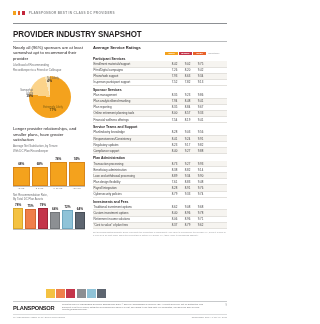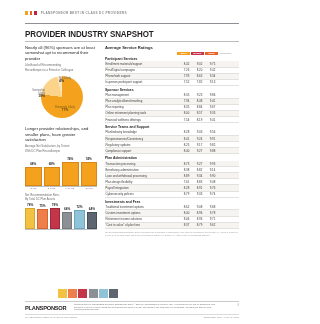--- a/index.html
+++ b/index.html
@@ -1,18 +1,18 @@
 <!DOCTYPE html>
 <html><head>
 <meta charset="utf-8">
 <style>
   html,body{margin:0;padding:0;background:#ffffff;}
   body{width:240px;height:324px;overflow:hidden;
        font-family:"Liberation Sans",sans-serif;color:#231f20;}
-  .page{position:relative;width:240px;height:256px;padding:8px;box-sizing:border-box;margin-left:12px;}
+  .page{position:relative;width:240px;height:256px;padding:8px;box-sizing:border-box;}
 
   
   .runhead{position:absolute;left:13px;top:11px;display:flex;align-items:center;gap:2px;}
   .ph-sq{width:2.6px;height:4.4px;display:inline-block;}
   .ph-sq.a{background:#f4a21d;}
   .ph-sq.b{background:#e8622a;}
   .ph-sq.c{background:#c2253b;}
   .runhead-txt{font-size:3.1px;letter-spacing:.35px;font-weight:bold;color:#8a8c8e;
                margin-left:2px;white-space:nowrap;}
 

